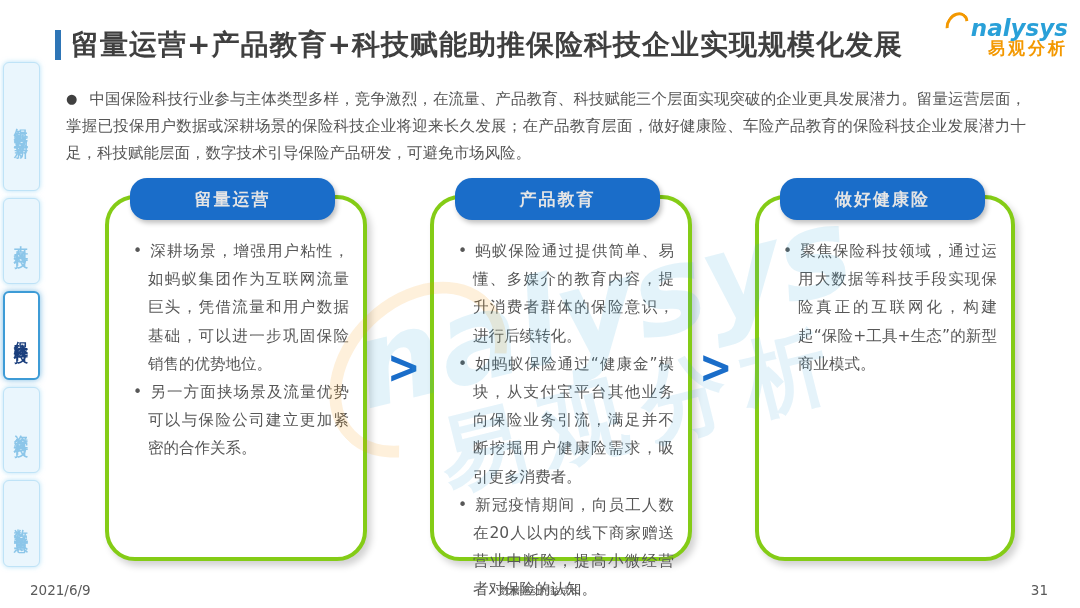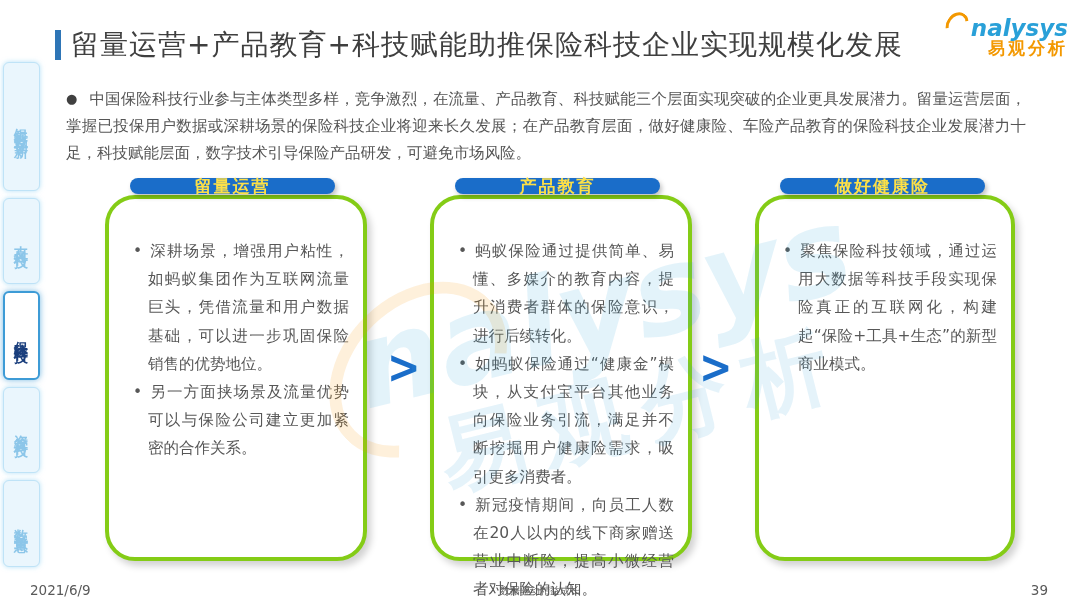--- a/index.html
+++ b/index.html
@@ -38,21 +38,21 @@
   
   .title-row {
     position: absolute; left: 55px; top: 26px; width: 930px;
     display: flex; align-items: flex-start;
   }
   .title-bar {
     width: 6px; height: 30px; background: #2e75b6; margin: 4px 10px 0 0;
     flex: none;
   }
   .page-title {
-    font-size: 28px; font-weight: normal; color: #3f3f3f;
+    font-size: 28px; font-weight: bold; color: #3f3f3f;
     letter-spacing: 1px; white-space: nowrap;
   }
 
   
   .logo {
     position: absolute; right: 12px; top: 16px; width: 130px;
     text-align: right; line-height: 1.05; z-index: 5;
   }
   .logo-arc {
     position: absolute; left: 6px; top: -2px;
@@ -112,24 +112,24 @@
     border: 4px solid #84cc16;
     border-radius: 30px;
     box-shadow: 4px 5px 7px rgba(0,0,0,.18);
     z-index: 1;
   }
   .card.c1 { left: 105px; }
   .card.c2 { left: 430px; }
   .card.c3 { left: 755px; width: 260px; }
 
   .pill {
-    position: absolute; top: 178px; width: 205px; height: 16px;
+    position: absolute; top: 178px; width: 205px; height: 42px;
     background: #1a6dc9;
     border-radius: 17px;
-    color: #fde047; font-size: 17px; font-weight: bold; letter-spacing: 2px;
+    color: #e5e5e5; font-size: 17px; font-weight: bold; letter-spacing: 2px;
     display: flex; align-items: center; justify-content: center;
     box-shadow: 2px 3px 5px rgba(0,0,0,.25);
     z-index: 3;
   }
   .pill.p1 { left: 130px; }
   .pill.p2 { left: 455px; }
   .pill.p3 { left: 780px; }
 
   .card ul {
     list-style: none;
@@ -212,14 +212,14 @@
     <li>聚焦保险科技领域，通过运用大数据等科技手段实现保险真正的互联网化，构建起“保险+工具+生态”的新型商业模式。</li>
   </ul>
 </section>
 
 <span class="flow-arrow a1">&gt;</span>
 <span class="flow-arrow a2">&gt;</span>
 
 <footer class="footer">
   <span class="f-date">2021/6/9</span>
   <span class="f-center">数据驱动精益成长</span>
-  <span class="f-page">39</span>
+  <span class="f-page">31</span>
 </footer>
 
 </body></html>

